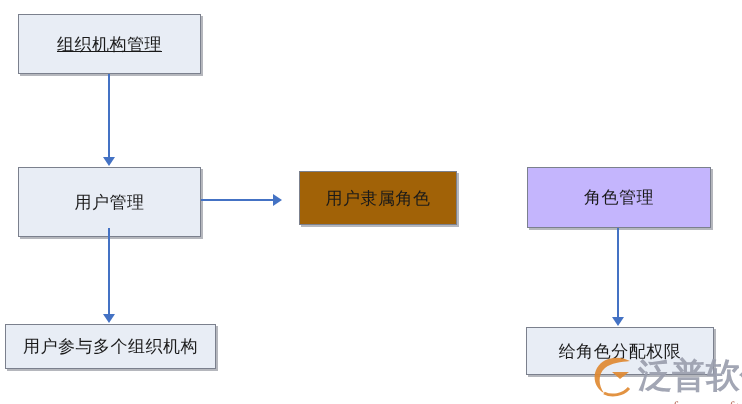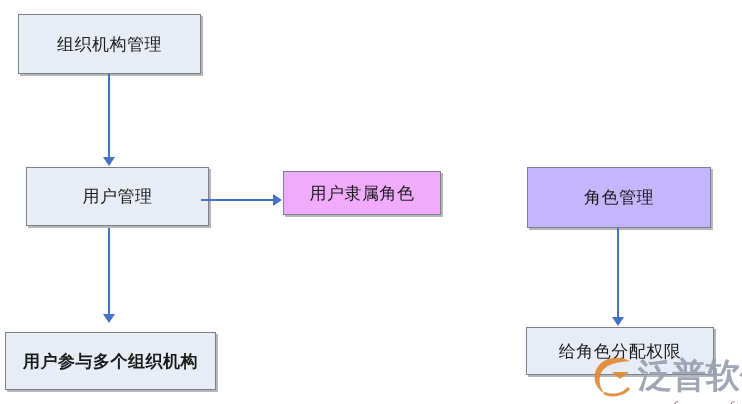--- a/index.html
+++ b/index.html
@@ -75,37 +75,37 @@
     letter-spacing: 0.8px;
     margin-top: 1px;
     margin-left: 42px;
   }
 </style>
 </head>
 <body>
 
 <div id="canvas">
 
-  <div class="node" style="left: 18px; top: 14px; width: 183px; height: 60px; background: rgb(232, 237, 245); border-color: rgb(123, 128, 141);">
+  <div class="node" style="left: 18px; top: 14px; width: 183px; height: 60px; background: rgb(232, 237, 245); border-color: rgb(123, 128, 141); text-decoration: underline;">
       <span>组织机构管理</span>
     </div>
 
-  <div class="node" style="left: 18px; top: 167px; width: 183px; height: 59px; background: rgb(232, 237, 245); border-color: rgb(123, 128, 141); margin-left: 8px;">
+  <div class="node" style="left: 18px; top: 167px; width: 183px; height: 70px; background: rgb(232, 237, 245); border-color: rgb(123, 128, 141);">
       <span>用户管理</span>
     </div>
 
-  <div class="node" style="left: 283px; top: 171px; width: 158px; height: 44px; background: #f0abfc; border-color: rgb(123, 128, 141);">
+  <div class="node" style="left: 299px; top: 171px; width: 158px; height: 54px; background: #a16207; border-color: rgb(123, 128, 141);">
       <span>用户隶属角色</span>
     </div>
 
   <div class="node" style="left: 527px; top: 167px; width: 184px; height: 61px; background: #c4b5fd; border-color: rgb(123, 128, 141);">
       <span>角色管理</span>
     </div>
 
-  <div class="node" style="left: 5px; top: 332px; width: 211px; height: 58px; background: rgb(232, 237, 245); border-color: rgb(123, 128, 141); font-weight: bold;">
+  <div class="node" style="left: 5px; top: 324px; width: 211px; height: 45px; background: rgb(232, 237, 245); border-color: rgb(123, 128, 141);">
       <span>用户参与多个组织机构</span>
     </div>
 
   <div class="node" style="left: 526px; top: 327px; width: 188px; height: 48px; background: rgb(232, 237, 245); border-color: rgb(123, 128, 141);">
       <span>给角色分配权限</span>
     </div>
 
   <div id="connector-layer">
       <div class="connector" style="left: 97px; top: 62px;">
         <svg width="24" height="116">

